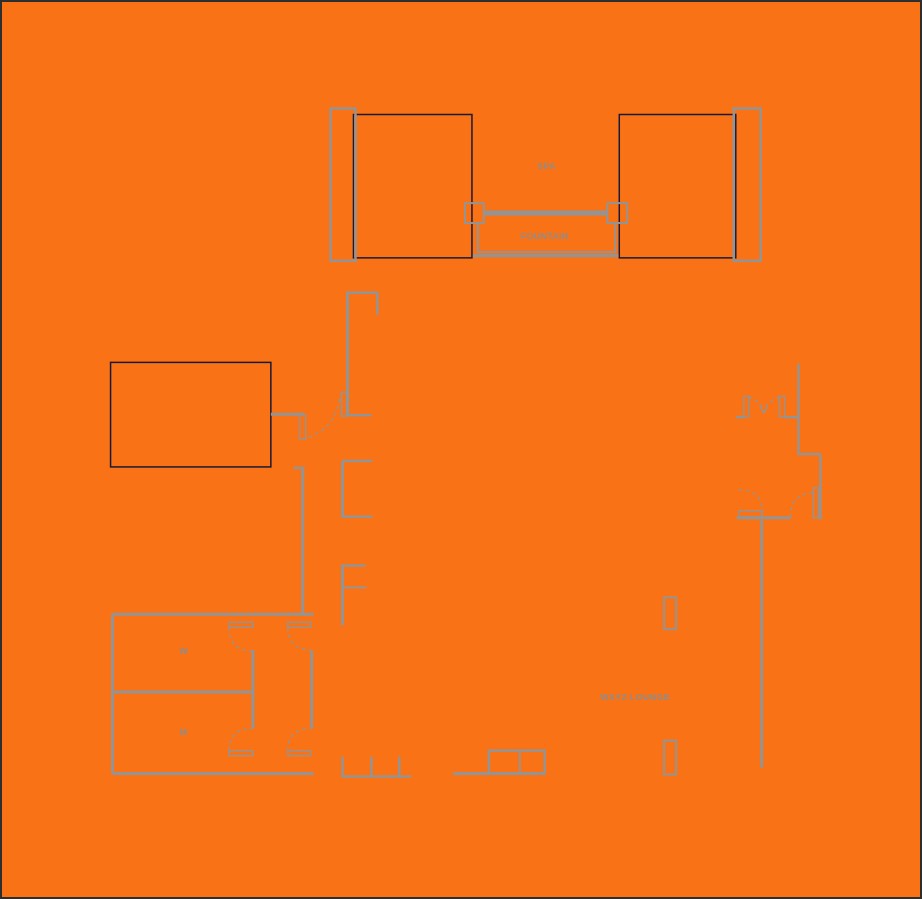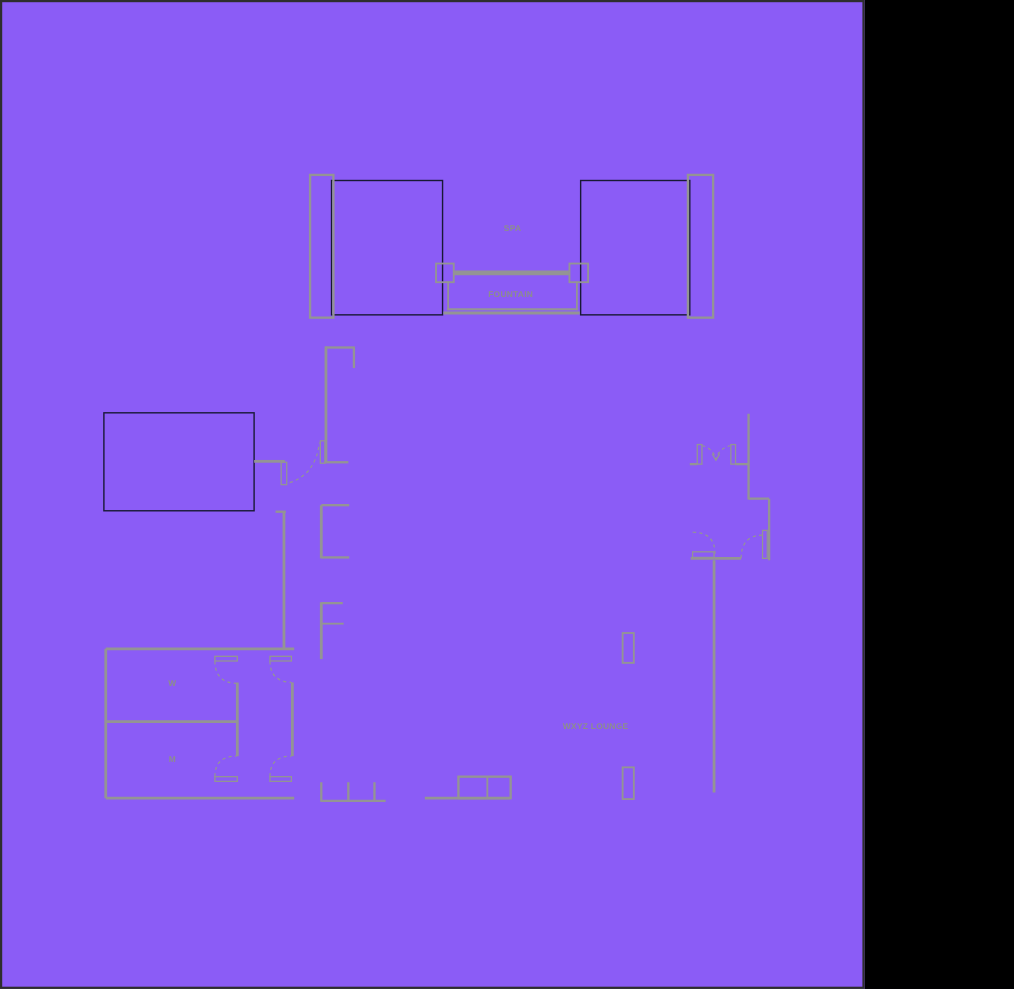--- a/index.html
+++ b/index.html
@@ -2,24 +2,24 @@
 <html><head>
 <meta charset="utf-8">
 <style>
   html, body {
     margin: 0;
     padding: 0;
     background: #000000;
   }
   .canvas {
     position: relative;
-    width: 786px;
+    width: 922px;
     height: 899px;
     box-sizing: border-box;
-    background: #8b5cf6;
+    background: #f97316;
     border: 2px solid #2e2e2e;
     overflow: hidden;
   }
   svg {
     display: block;
     width: 100%;
     height: 100%;
   }
   text {
     font-family: "Liberation Sans", "DejaVu Sans", sans-serif;

